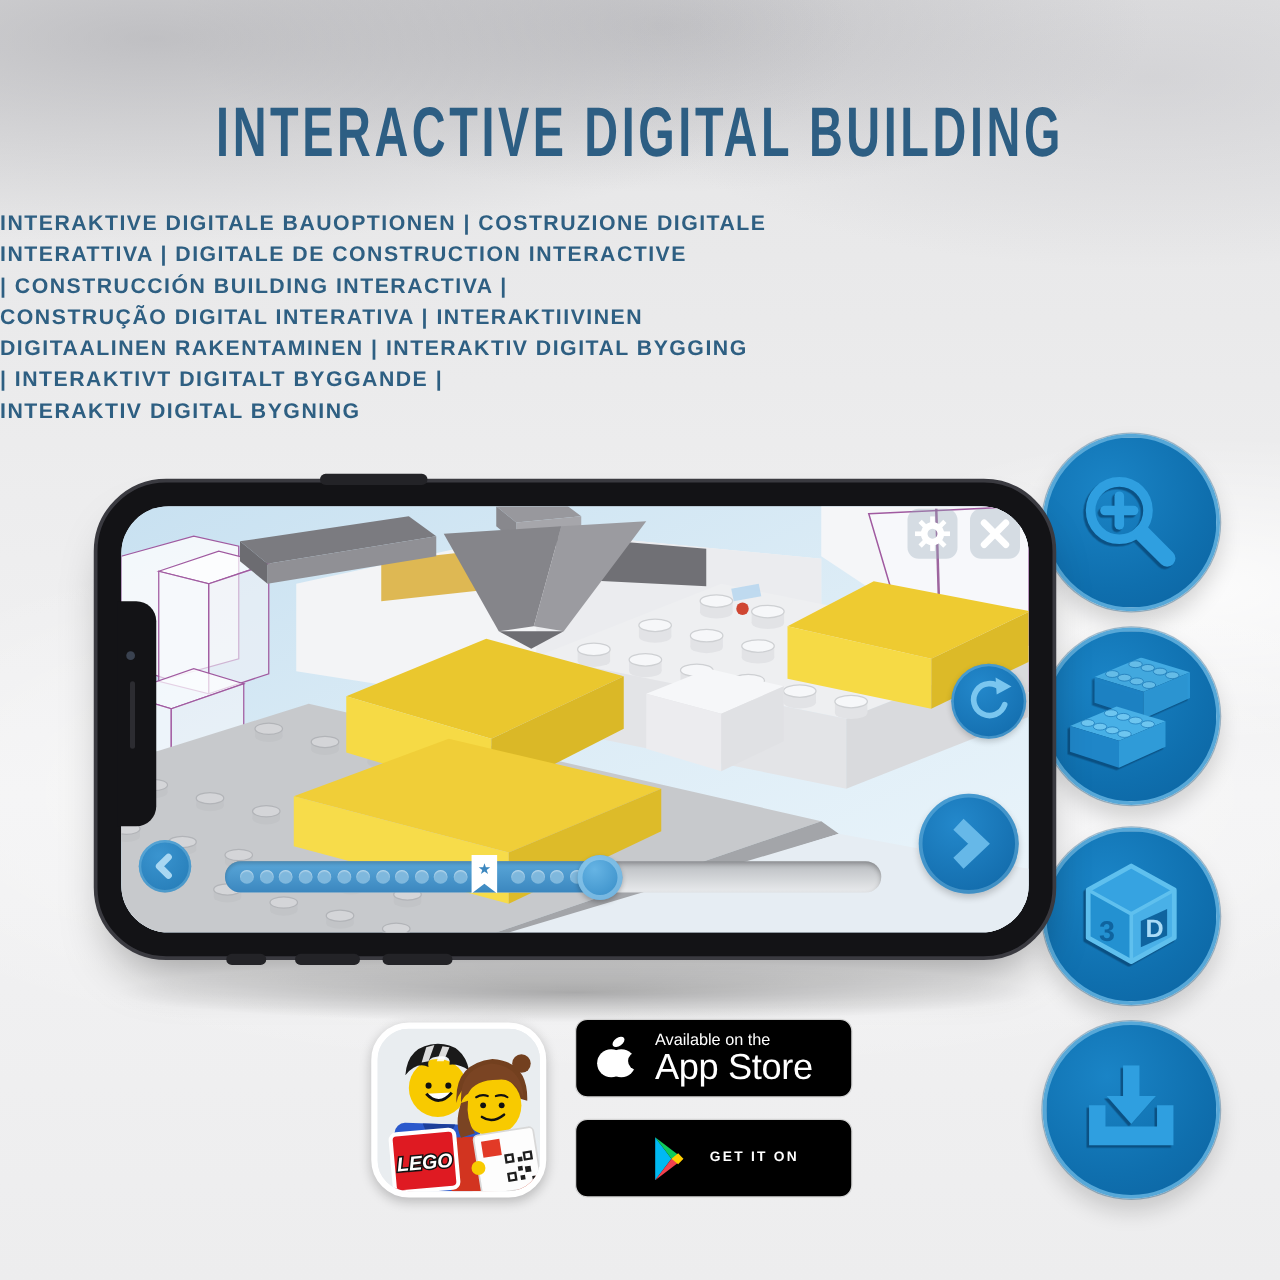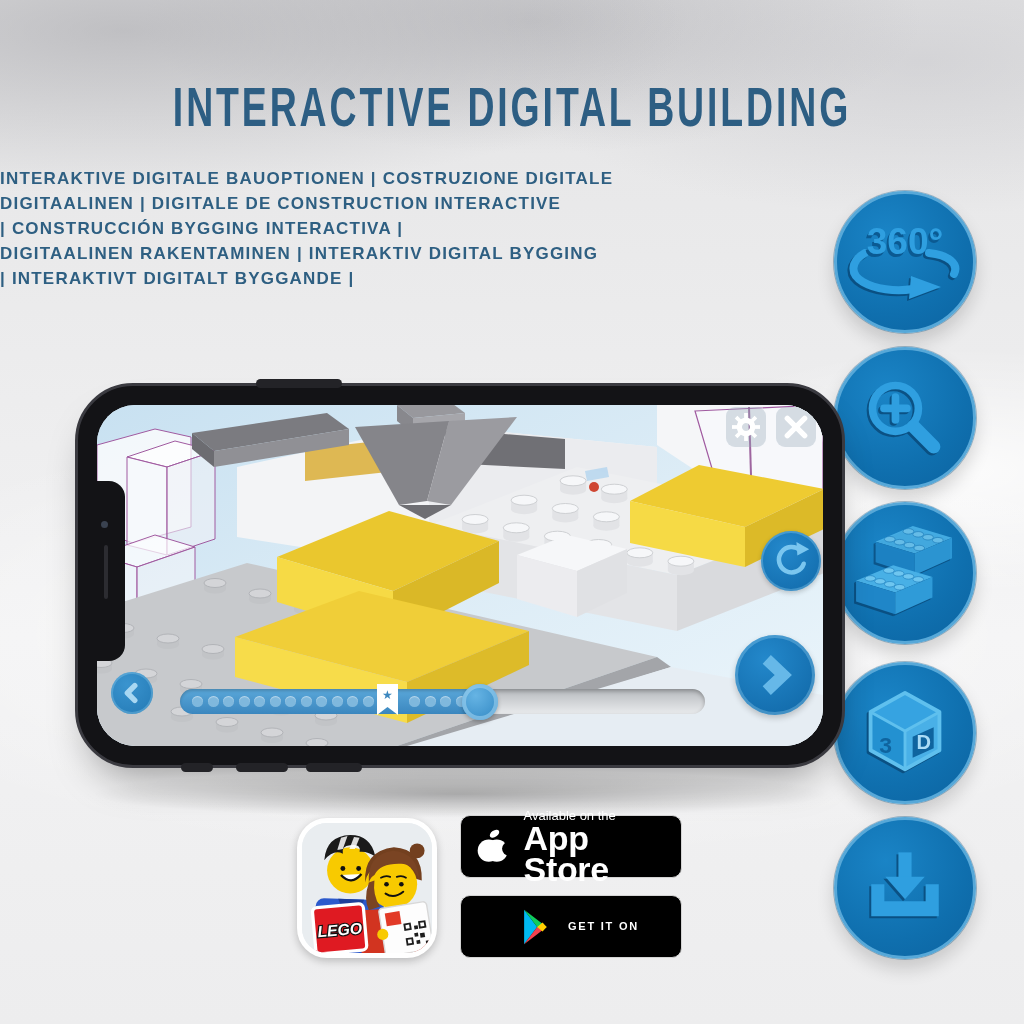--- a/index.html
+++ b/index.html
@@ -83,48 +83,40 @@
   
   .app-icon { position:absolute; left:297px; top:818px; width:140px; height:140px; border-radius:30px;
     border:5px solid #fff; background:#e9edf0; overflow:hidden; z-index:2;
     box-shadow:0 3px 9px rgba(0,0,0,.22); }
   .badge { position:absolute; left:460px; width:222px; height:63px; border-radius:10px; background:#000;
     border:1.5px solid #d4d4d4; display:flex; align-items:center; padding-left:14px; z-index:2; }
   .badge.appstore { top:815px; } .badge.gplay { top:895px;justify-content:center; }
   .badge-text { display:flex; flex-direction:column; justify-content:center; margin-left:13px; color:#fff; }
   .badge-text .small { font-size:13px; line-height:15px; }
   .badge-text .caps { font-size:11px; letter-spacing:1.8px; font-weight:bold; }
-  .badge-text .big { font-size:34px; line-height:31px; font-weight:bold; letter-spacing:-.3px; }
+  .badge-text .big { font-size:29px; line-height:31px; font-weight:normal; letter-spacing:-.3px; }
 </style>
 </head>
 <body>
 
 <div class="stage">
   <div class="bg"></div>
 
   <h1 class="title">INTERACTIVE DIGITAL BUILDING</h1>
 
   <div class="subtitle">
     <div class="sub-line">INTERAKTIVE DIGITALE BAUOPTIONEN | COSTRUZIONE DIGITALE</div>
-    <div class="sub-line">DIGITAALINEN | DIGITALE DE CONSTRUCTION INTERACTIVE</div>
-    <div class="sub-line">| CONSTRUCCIÓN BYGGING INTERACTIVA |</div>
+    <div class="sub-line">INTERATTIVA | DIGITALE DE CONSTRUCTION INTERACTIVE</div>
+    <div class="sub-line">| CONSTRUCCIÓN BUILDING INTERACTIVA |</div>
+    <div class="sub-line">CONSTRUÇÃO DIGITAL INTERATIVA | INTERAKTIIVINEN</div>
     <div class="sub-line">DIGITAALINEN RAKENTAMINEN | INTERAKTIV DIGITAL BYGGING</div>
     <div class="sub-line">| INTERAKTIVT DIGITALT BYGGANDE |</div>
-  </div>
-
-  <div class="feature-circle f1">
-    <div class="f360">
-      <span class="f360-label">360°</span>
-      <svg class="f360-swoosh glyph-shadow" width="112" height="52" viewBox="0 0 112 52">
-        <path d="M16 4 C 2 12, 0 25, 14 33 C 26 40, 46 43, 64 40" stroke="#2f9fe0" stroke-width="8" fill="none" stroke-linecap="round"></path>
-        <polygon points="62,27 92,38 60,50" fill="#2f9fe0"></polygon>
-        <path d="M80 4 C 100 6, 110 15, 105 25" stroke="#2f9fe0" stroke-width="8" fill="none" stroke-linecap="round"></path>
-      </svg>
-    </div>
-  </div>
+    <div class="sub-line">INTERAKTIV DIGITAL BYGNING</div>
+  </div>
+
   <div class="feature-circle f2">
     <svg class="glyph-shadow" width="88" height="88" viewBox="0 0 92 92">
       <circle cx="36" cy="36" r="24" stroke="#2f9fe0" stroke-width="8" fill="none"></circle>
       <line x1="24" y1="36" x2="48" y2="36" stroke="#2f9fe0" stroke-width="8" stroke-linecap="round"></line>
       <line x1="36" y1="24" x2="36" y2="48" stroke="#2f9fe0" stroke-width="8" stroke-linecap="round"></line>
       <line x1="55" y1="55" x2="76" y2="76" stroke="#2f9fe0" stroke-width="14" stroke-linecap="round"></line>
     </svg>
   </div>
   <div class="feature-circle f3">
     <svg class="glyph-shadow" width="102" height="94" viewBox="0 0 104 96">

